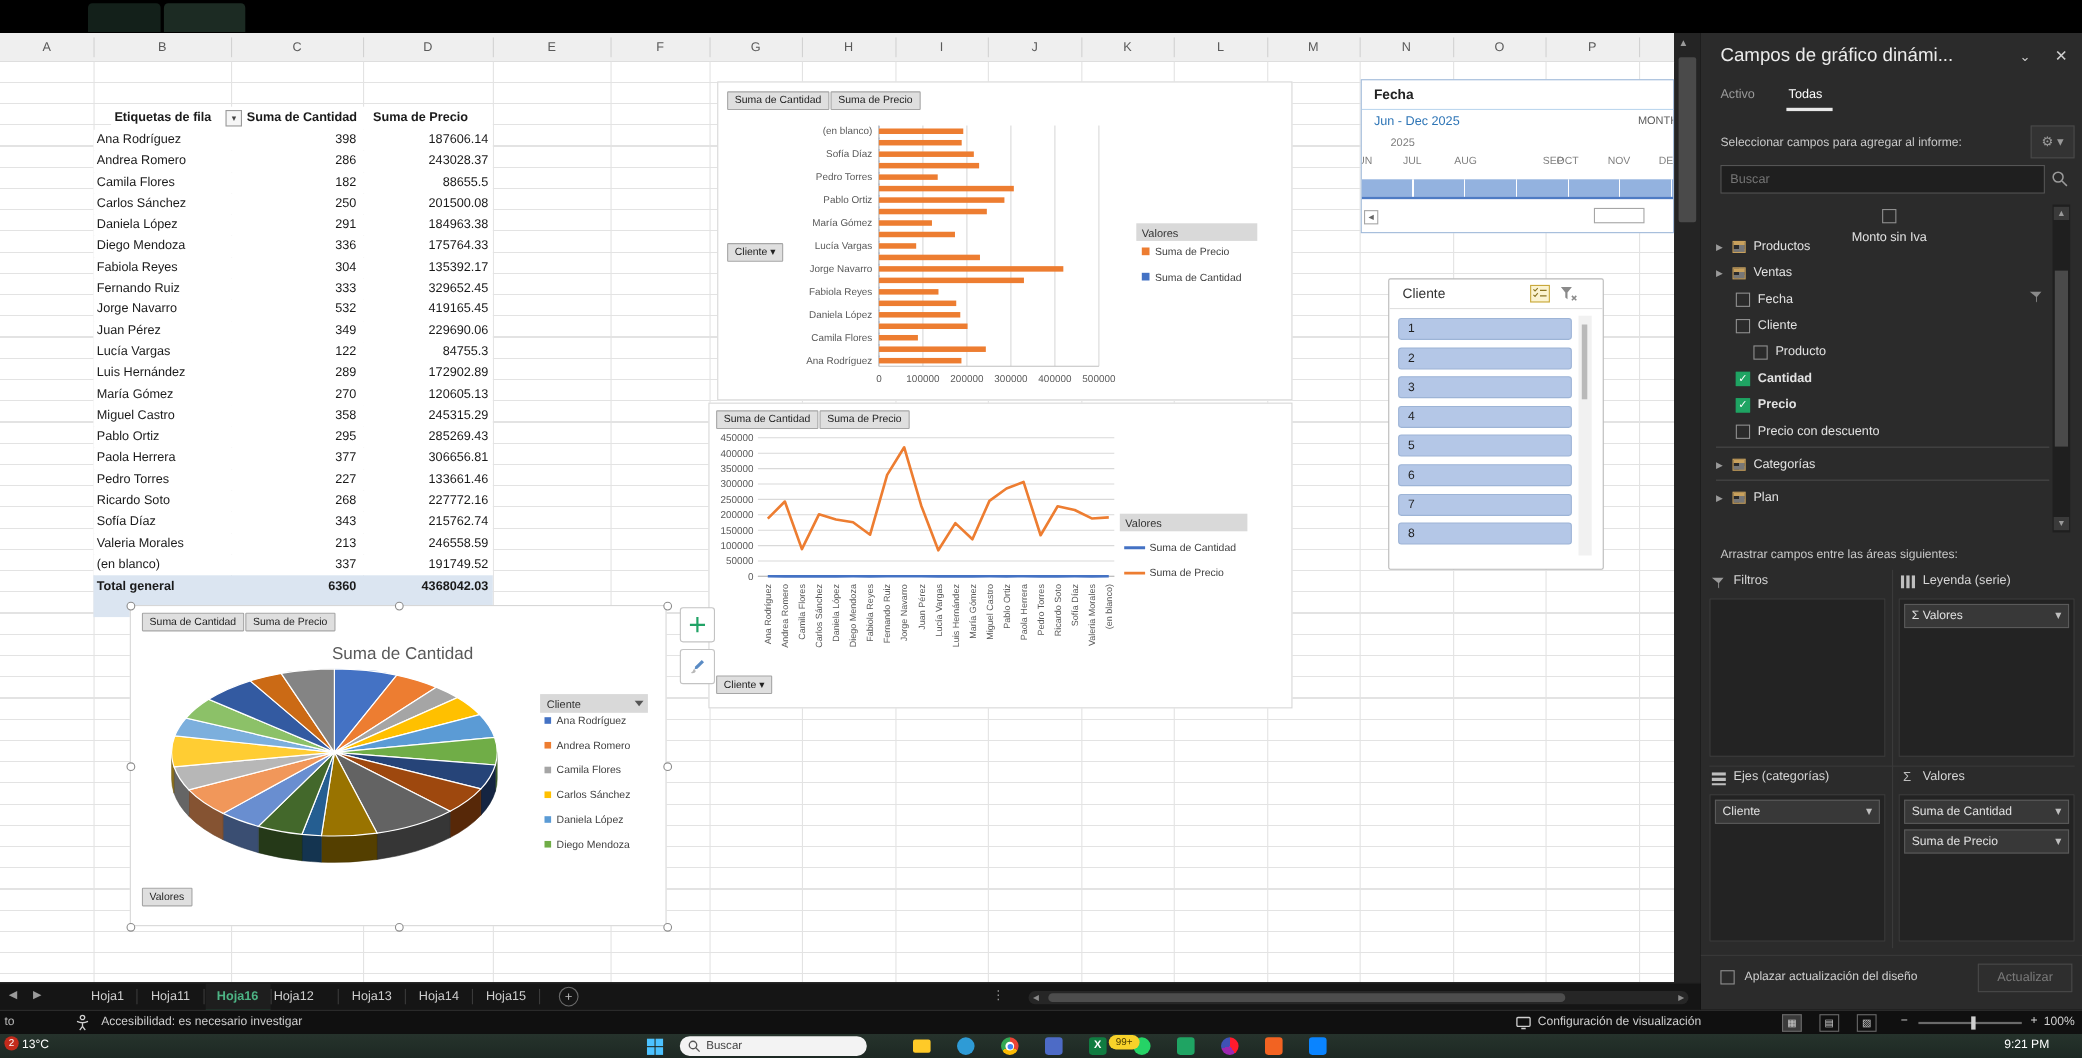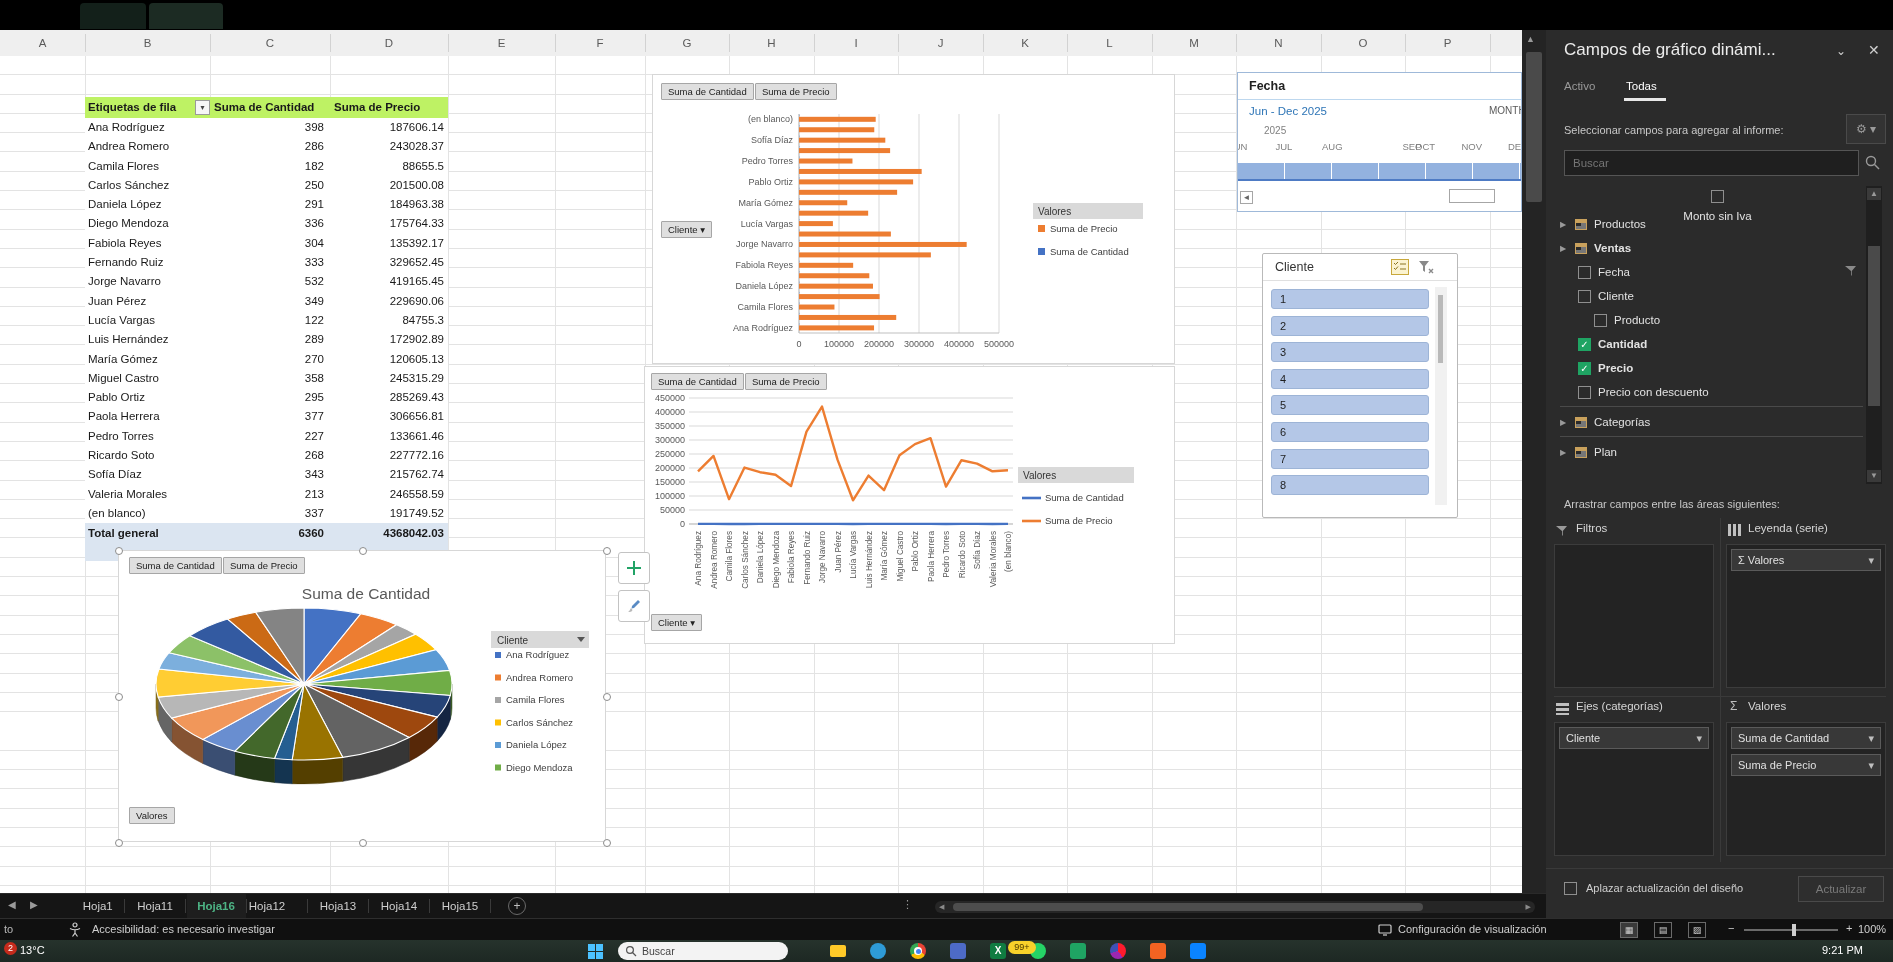--- a/index.html
+++ b/index.html
@@ -12,21 +12,21 @@
   
   #col-headers{left:0;top:30px;width:1522px;height:26px;background:#EFEFEF;border-bottom:1px solid #BFBFBF;overflow:hidden;}
   .col-letter{position:absolute;top:0;height:26px;line-height:26px;font-size:11.5px;color:#5A5A5A;transform:translateX(-50%);}
   .col-sep{position:absolute;top:4px;height:18px;width:1px;background:#D2D2D2;}
   
   #sheet-body{left:0;top:56px;width:1522px;height:837px;background:repeating-linear-gradient(to bottom,#FFFFFF 0 18.3px,#E3E3E3 18.3px 19.3px);overflow:hidden;}
   .col-line{position:absolute;top:0;bottom:0;width:1px;background:#E3E3E3;}
   
   #pivot{left:85px;top:97px;width:363px;font-size:11.5px;color:#1a1a1a;}
   .pv-row{display:flex;height:19.3px;line-height:19.3px;background:#fff;}
-  .pv-head{height:21px;line-height:21px;background:#bef264;font-weight:bold;}
+  .pv-head{height:21px;line-height:21px;background:#ffffff;font-weight:bold;margin-left:16px;}
   .pv-total{background:#DBE5F1;font-weight:bold;}
   .pv-c0{width:125px;padding-left:3px;box-sizing:border-box;}
   .pv-c1{width:120px;text-align:right;padding-right:6px;box-sizing:border-box;}
   .pv-c2{width:118px;text-align:right;padding-right:4px;box-sizing:border-box;}
   .pv-dd{display:inline-block;float:right;width:15px;height:15px;margin-top:3px;background:#F6F6F6;border:1px solid #9a9a9a;font-size:8px;line-height:14px;text-align:center;color:#444;box-sizing:border-box;}
   
   .chart-box{background:#fff;border:1px solid #D7D7D7;box-sizing:border-box;}
   .chip{position:absolute;background:#DFDFDF;border:1px solid #A6A6A6;color:#222;font-size:9.5px;
         padding:2px 6px;white-space:nowrap;border-radius:1px;}
   
@@ -519,21 +519,21 @@
           <span>Monto sin Iva</span>
         </div>
         <div class="field-row" style="top: 184px;">
           <span class="arrow">▶</span>
           <span class="tbl-icon"></span>
           <span>Productos</span>
         </div>
         <div class="field-row" style="top: 208px;">
           <span class="arrow">▶</span>
           <span class="tbl-icon"></span>
-          <span style="font-weight: bold;">Ventas</span>
+          <span style="font-weight: normal;">Ventas</span>
         </div>
         <div class="field-row" style="top: 232px; left: 32px;">
           <span class="cb"></span>
           <span>Fecha</span>
           <span style="position: absolute; right: 0px;"><svg width="12" height="11">
               <path d="M0 0h11l-4.2 5v5L6 9V5z" fill="#8a8a8a"></path>
             </svg></span>
         </div>
         <div class="field-row" style="top: 256px; left: 32px;">
           <span class="cb"></span>

